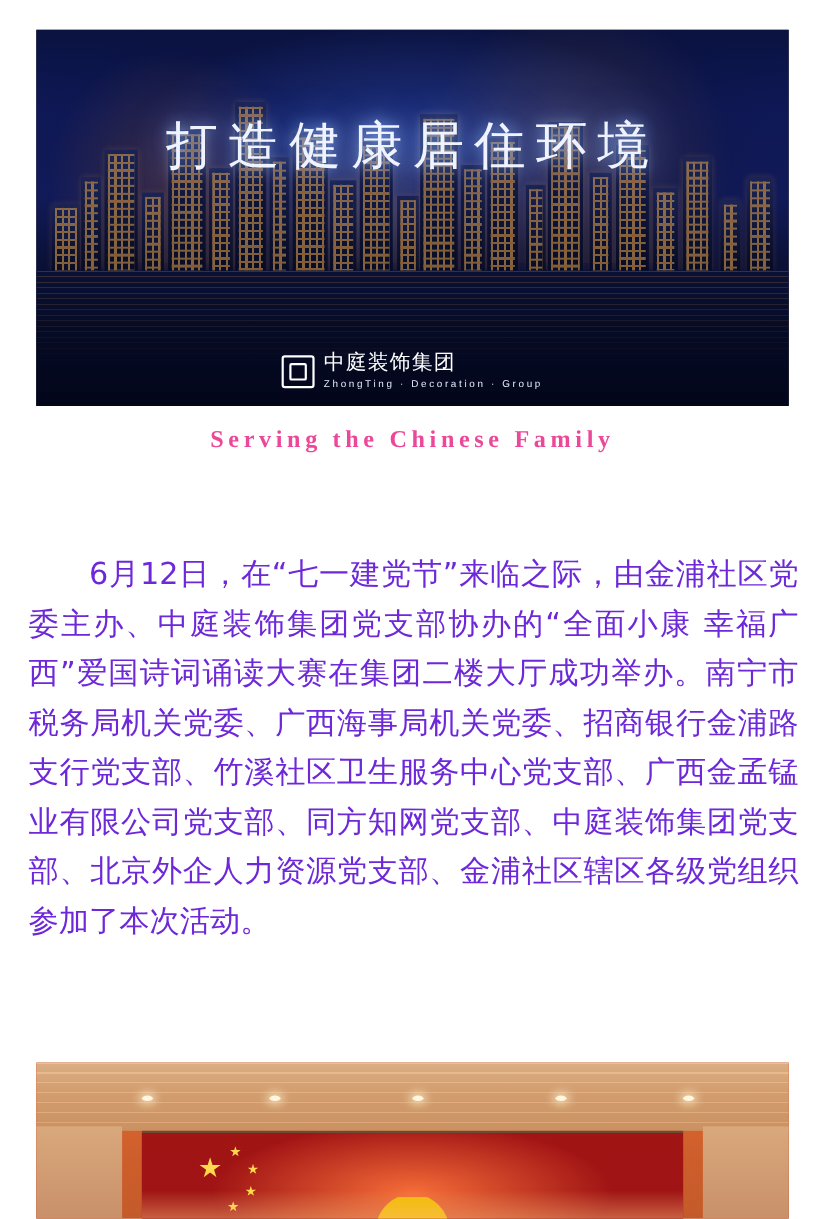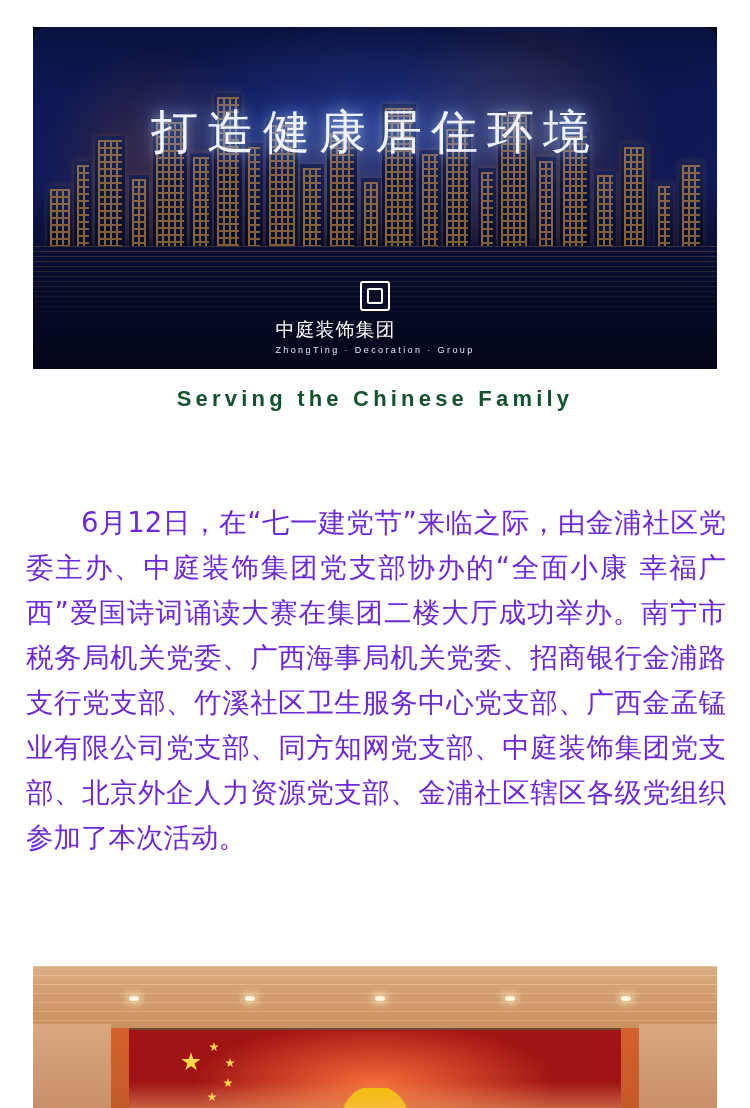--- a/index.html
+++ b/index.html
@@ -30,21 +30,20 @@
     height: 342px;
     overflow: hidden;
     background: #020518;
   }
   .hero {
     position: absolute;
     inset: 0;
     background:
       radial-gradient(ellipse 420px 180px at 50% 30%, rgba(36,58,140,0.85) 0%, rgba(10,18,60,0.4) 60%, rgba(3,6,24,0) 100%),
       linear-gradient(to bottom, #0a1240 0%, #101a5c 22%, #131c5e 44%, #0a1036 62%, #050a22 100%);
-    border-radius: 13px;
   }
   
   .hero-glow {
     position: absolute;
     left: 0; right: 0; top: 0; height: 62%;
     background:
       radial-gradient(circle 160px at 18% 62%, rgba(255,140,40,0.18), rgba(0,0,0,0) 70%),
       radial-gradient(circle 200px at 72% 55%, rgba(255,170,60,0.16), rgba(0,0,0,0) 70%),
       radial-gradient(circle 120px at 45% 70%, rgba(255,200,120,0.14), rgba(0,0,0,0) 70%);
   }
@@ -100,21 +99,20 @@
     white-space: nowrap;
   }
   .hero-logo {
     position: absolute;
     left: 0; right: 0;
     bottom: 12px;
     display: flex;
     align-items: center;
     justify-content: center;
     gap: 8px;
-    flex-direction: column;
   }
   .hero-logo .mark {
     width: 26px;
     height: 26px;
     border: 2px solid #ffffff;
     border-radius: 3px;
     display: flex;
     align-items: center;
     justify-content: center;
   }
@@ -142,23 +140,23 @@
   }
 
   
   .tagline {
     position: absolute;
     left: 0; right: 0;
     top: 386px;
     text-align: center;
     font-size: 22px;
     letter-spacing: 4.2px;
-    color: #14532d;
+    color: #ec4899;
     font-weight: bold;
-    font-family: Liberation Sans, sans-serif;
+    font-family: Liberation Serif, serif;
   }
 
   
   .article {
     position: absolute;
     left: 26px;
     top: 500px;
     width: 700px;
     font-size: 27.5px;
     line-height: 45px;

